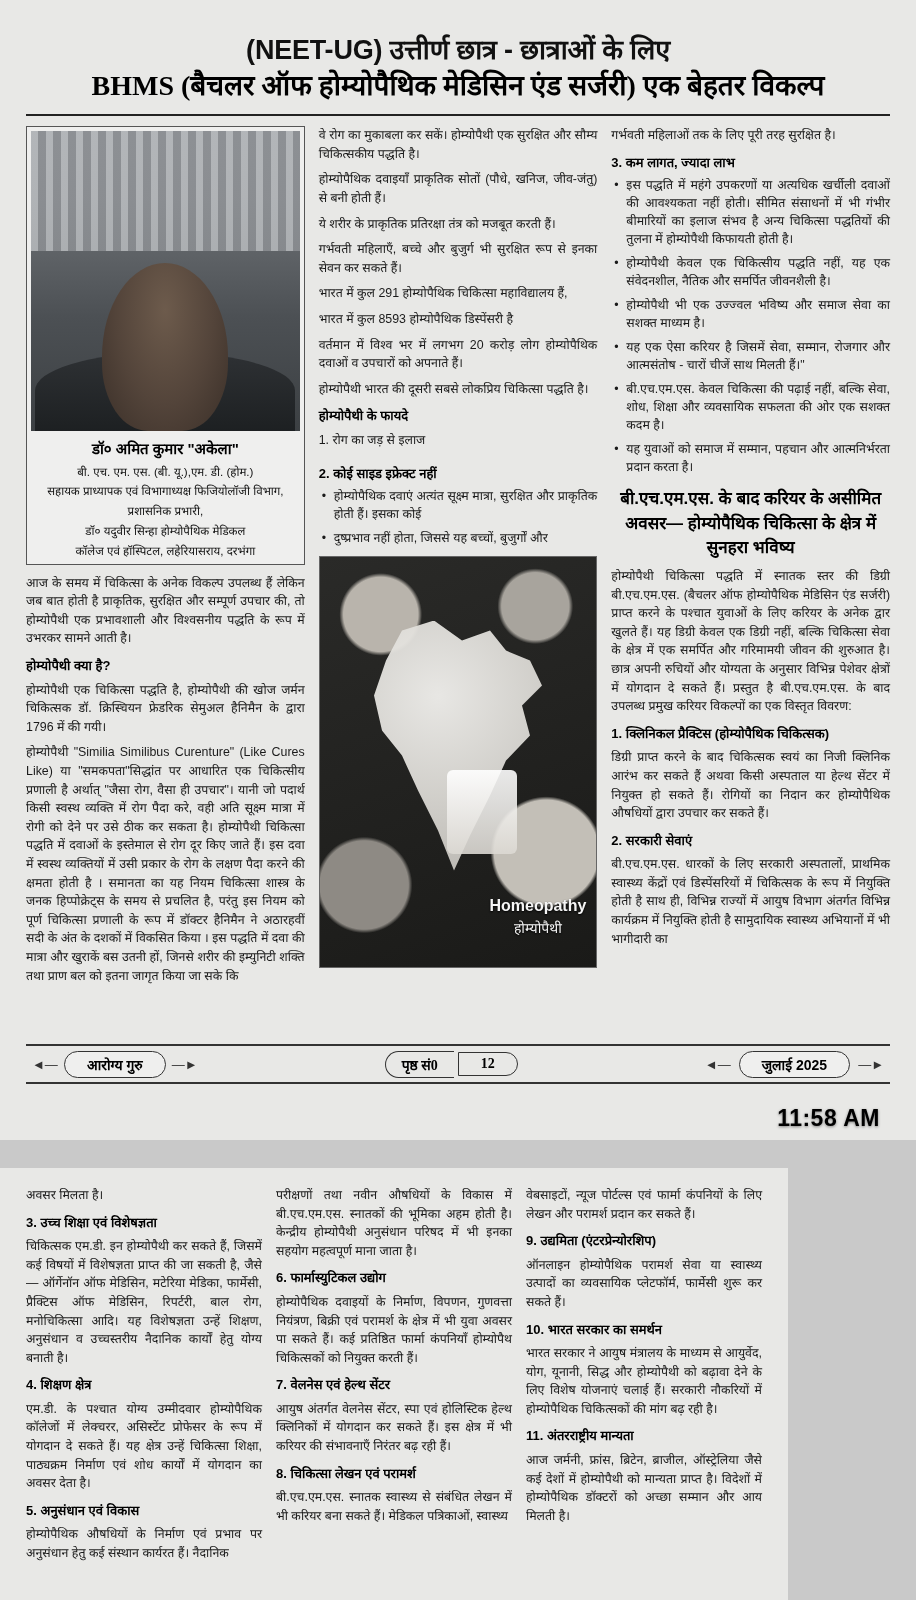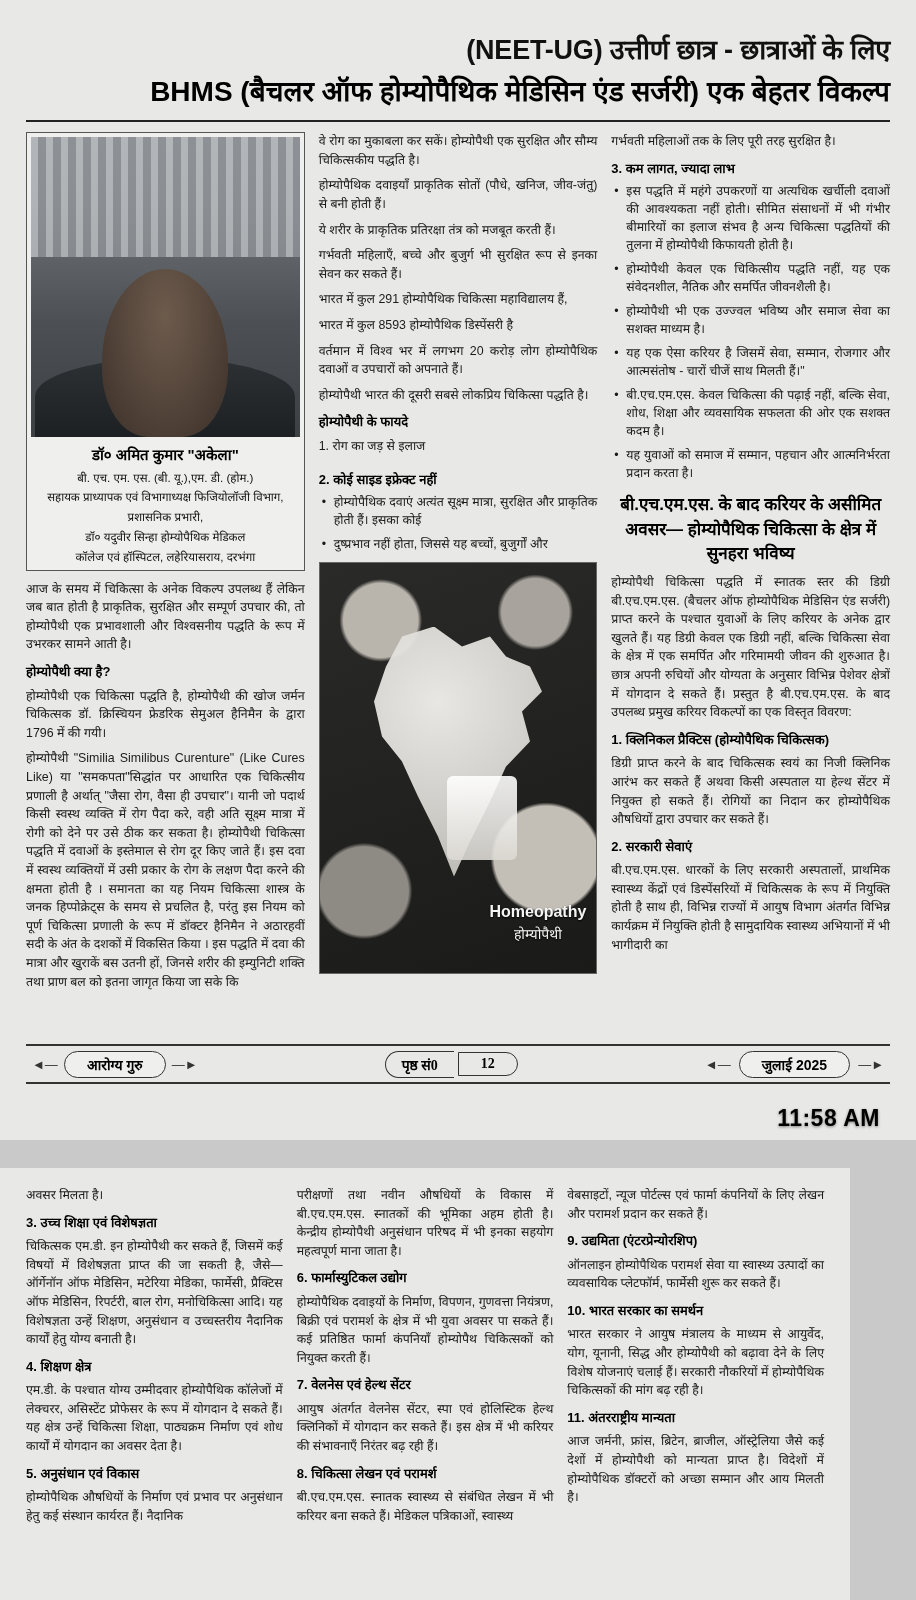--- a/index.html
+++ b/index.html
@@ -18,38 +18,37 @@
   
   .sheet-top {
     position: absolute;
     left: 0; top: 0;
     width: 916px;
     height: 1140px;
     background: #e8e8e6;
     padding: 16px 26px 0 26px;
   }
   .headline-block {
-    text-align: right;
+    text-align: center;
     padding-top: 18px;
   }
   .headline-1 {
     font-family: "Liberation Sans", sans-serif;
     font-weight: bold;
     font-size: 27px;
     letter-spacing: -0.2px;
     color: #111;
     line-height: 1.25;
   }
   .headline-2 {
-    font-family: Liberation Sans, sans-serif;
+    font-family: Liberation Serif, serif;
     font-weight: bold;
     font-size: 28px;
     color: #000;
     line-height: 1.3;
-    margin-top: 6px;
     border-bottom: 2px solid #222;
     padding-bottom: 10px;
   }
   .cols {
     display: flex;
     gap: 14px;
     margin-top: 10px;
   }
   .col {
     width: 33.33%;
@@ -257,21 +256,21 @@
     font-weight: bold;
     letter-spacing: 0.5px;
     text-shadow: 0 1px 3px rgba(0,0,0,.45);
   }
 
   
   .sheet-bottom {
     position: absolute;
     left: 0;
     top: 1168px;
-    width: 850px;
+    width: 788px;
     height: 432px;
     background: #e8e8e6;
     padding: 18px 26px 0 26px;
   }
   .sheet-bottom .cols { margin-top: 0; }
   .sheet-bottom .col { font-size: 12.4px; }
 
   .gap-band {
     position: absolute;
     left: 0; top: 1140px;

